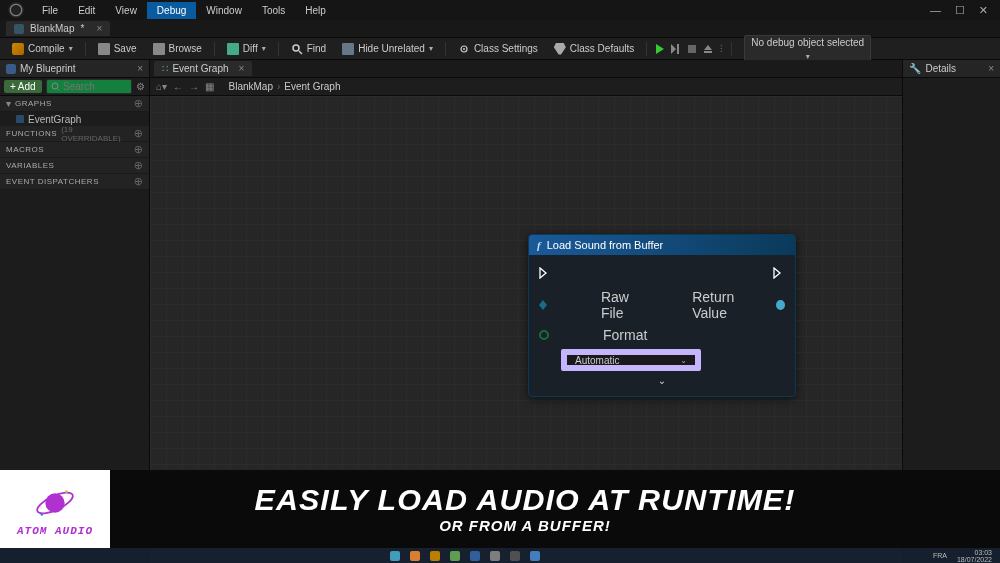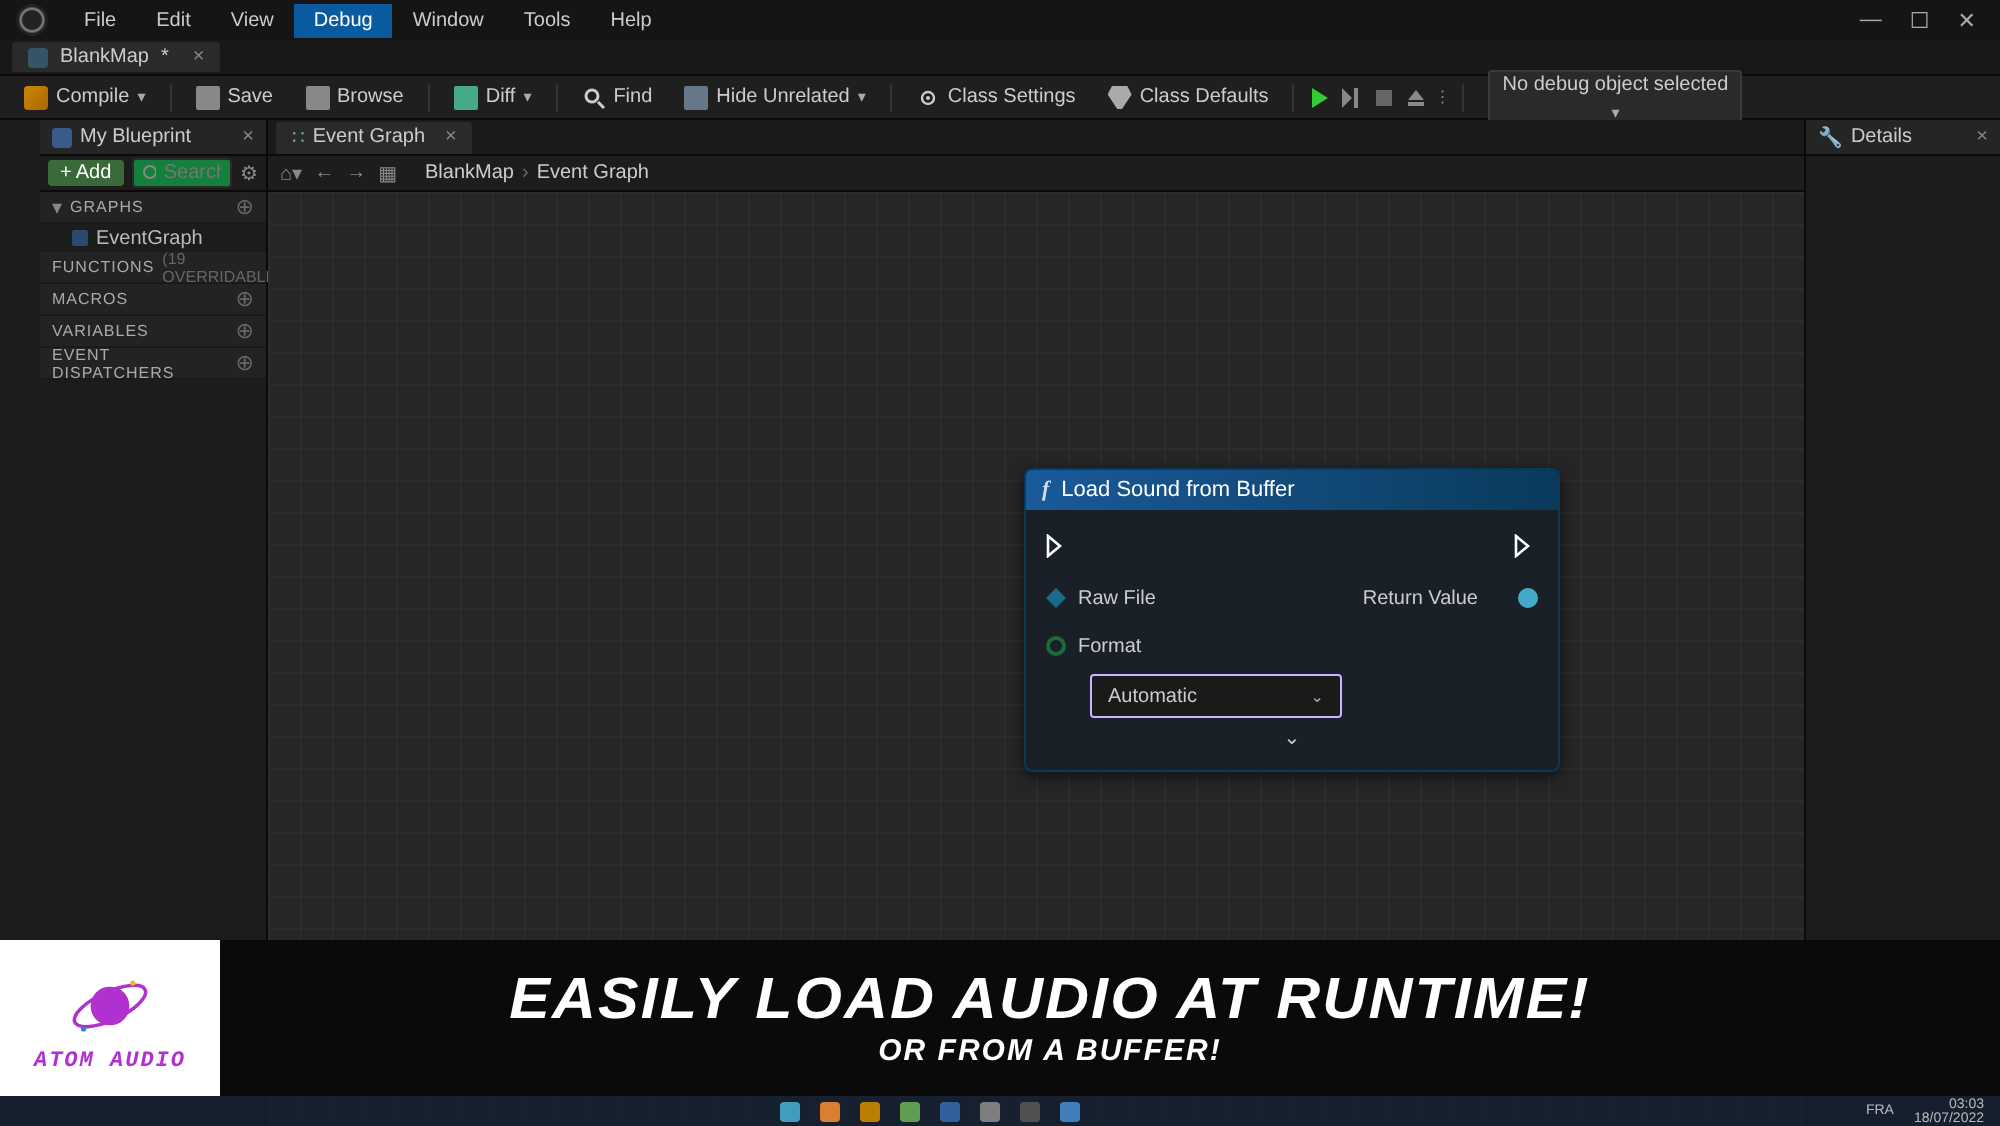--- a/index.html
+++ b/index.html
@@ -27,21 +27,21 @@
 .tsep { width: 1px; height: 14px; background: #333; margin: 0 2px; }
 .playctrls { display: flex; gap: 2px; align-items: center; }
 .playctrls .pc { width: 14px; height: 14px; display: flex; align-items: center; justify-content: center; cursor: pointer; }
 .debug-sel { background: #2a2a2a; border: 1px solid #3a3a3a; padding: 1px 6px; border-radius: 2px; display: flex; align-items: center; gap: 4px; margin-left: 6px; flex-direction: column; }
 .chev { font-size: 8px; color: #aaa; }
 
 
 .main { display: flex; height: calc(100% - 60px); }
 
 
-.left { width: 134px; background: #1c1c1c; border-right: 1px solid #0a0a0a; display: flex; flex-direction: column; padding-left: 20px; }
+.left { width: 150px; background: #1c1c1c; border-right: 1px solid #0a0a0a; display: flex; flex-direction: column; }
 .panel-tab { height: 18px; background: #252525; display: flex; align-items: center; padding: 0 6px; gap: 4px; border-bottom: 1px solid #0a0a0a; }
 .panel-tab .ticon { width: 10px; height: 10px; background: #3a5a8a; border-radius: 2px; }
 .panel-tab .tx { cursor: pointer; color: #888; margin-left: auto; }
 .left-topbar { height: 18px; display: flex; align-items: center; gap: 4px; padding: 0 4px; border-bottom: 1px solid #0a0a0a; }
 .addbtn { background: #3a6a3a; color: #fff; padding: 1px 6px; border-radius: 2px; display: flex; align-items: center; gap: 2px; cursor: pointer; }
 .searchwrap { flex: 1; display: flex; align-items: center; gap: 4px; background: #15803d; border: 1px solid #2a2a2a; border-radius: 2px; padding: 1px 4px; }
 .searchwrap input { background: none; border: none; color: #ccc; width: 100%; outline: none; font-size: 10px; }
 .gearicon { color: #888; cursor: pointer; }
 .cat { height: 16px; background: #232323; display: flex; align-items: center; padding: 0 6px; border-bottom: 1px solid #1a1a1a; }
 .cat .catlabel { text-transform: uppercase; font-size: 8px; letter-spacing: 0.5px; color: #aaa; }
@@ -68,26 +68,26 @@
 .node { position: absolute; left: 378px; top: 138px; width: 268px; background: #1a2028; border: 1px solid #0a3a5a; border-radius: 4px; box-shadow: 0 2px 8px rgba(0,0,0,0.6); }
 .node-header { height: 20px; background: linear-gradient(90deg, #1a5a9a, #0a3a5a); display: flex; align-items: center; padding: 0 8px; gap: 6px; border-radius: 3px 3px 0 0; color: #fff; font-size: 11px; }
 .node-header .fn-ico { font-style: italic; font-weight: bold; color: #cde; font-family: serif; }
 .node-body { padding: 8px 10px 4px 10px; }
 .node-row { display: flex; align-items: center; min-height: 20px; }
 .exec-pin { width: 12px; height: 12px; }
 .exec-pin svg { display: block; }
 .node-row.top { justify-content: space-between; margin-bottom: 6px; }
 .pin-left { display: flex; align-items: center; gap: 6px; }
 .pin-right { display: flex; align-items: center; gap: 20px; margin-left: auto; }
-.pin-label { font-size: 10px; color: #ccc; }
+.pin-label { font-size: 14px; color: #ccc; margin-left: 48px; }
 .data-pin { width: 10px; height: 10px; border-radius: 50%; border: 2px solid #4ac; }
 .data-pin.out { border-color: #4ac; background: #4ac; }
 .struct-pin { width: 10px; height: 10px; background: #1a6a8a; clip-path: polygon(50% 0%, 100% 50%, 50% 100%, 0% 50%); }
 .enum-pin { width: 10px; height: 10px; border-radius: 50%; border: 2px solid #1a6a3a; }
-.node-select { margin-top: 4px; margin-left: 22px; width: 126px; height: 22px; background: #1a1a1a; border: 1px solid #c4b5fd; border-radius: 2px; display: flex; align-items: center; padding: 0 8px; justify-content: space-between; cursor: pointer; }
+.node-select { margin-top: 4px; margin-left: 22px; width: 140px; height: 22px; background: #1a1a1a; border: 6px solid #c4b5fd; border-radius: 2px; display: flex; align-items: center; padding: 0 8px; justify-content: space-between; cursor: pointer; }
 .node-expand { text-align: center; padding: 4px 0 6px 0; color: #ccc; cursor: pointer; }
 
 
 .right { width: 98px; background: #1c1c1c; border-left: 1px solid #0a0a0a; }
 
 
 .banner { position: absolute; left: 0; right: 0; bottom: 15px; height: 78px; background: #0a0a0a; display: flex; align-items: center; }
 .banner-logo { width: 110px; height: 78px; background: #fff; display: flex; flex-direction: column; align-items: center; justify-content: center; }
 .banner-logo .planet { width: 44px; height: 44px; }
 .banner-logo .brand { font-family: Liberation Mono, monospace; font-size: 11px; font-weight: 900; font-style: italic; color: #b030d0; letter-spacing: 1px; }

